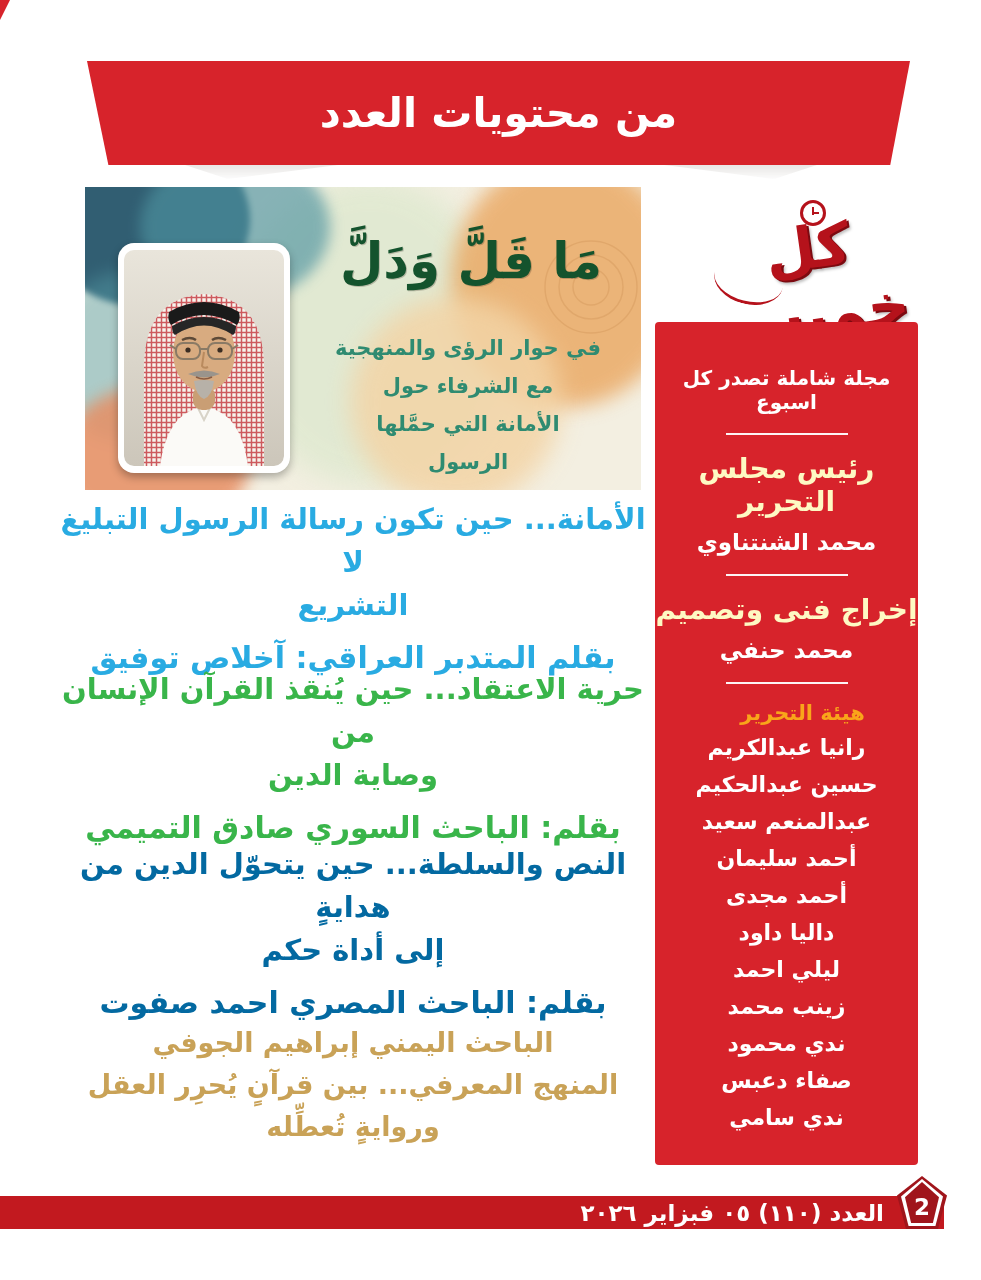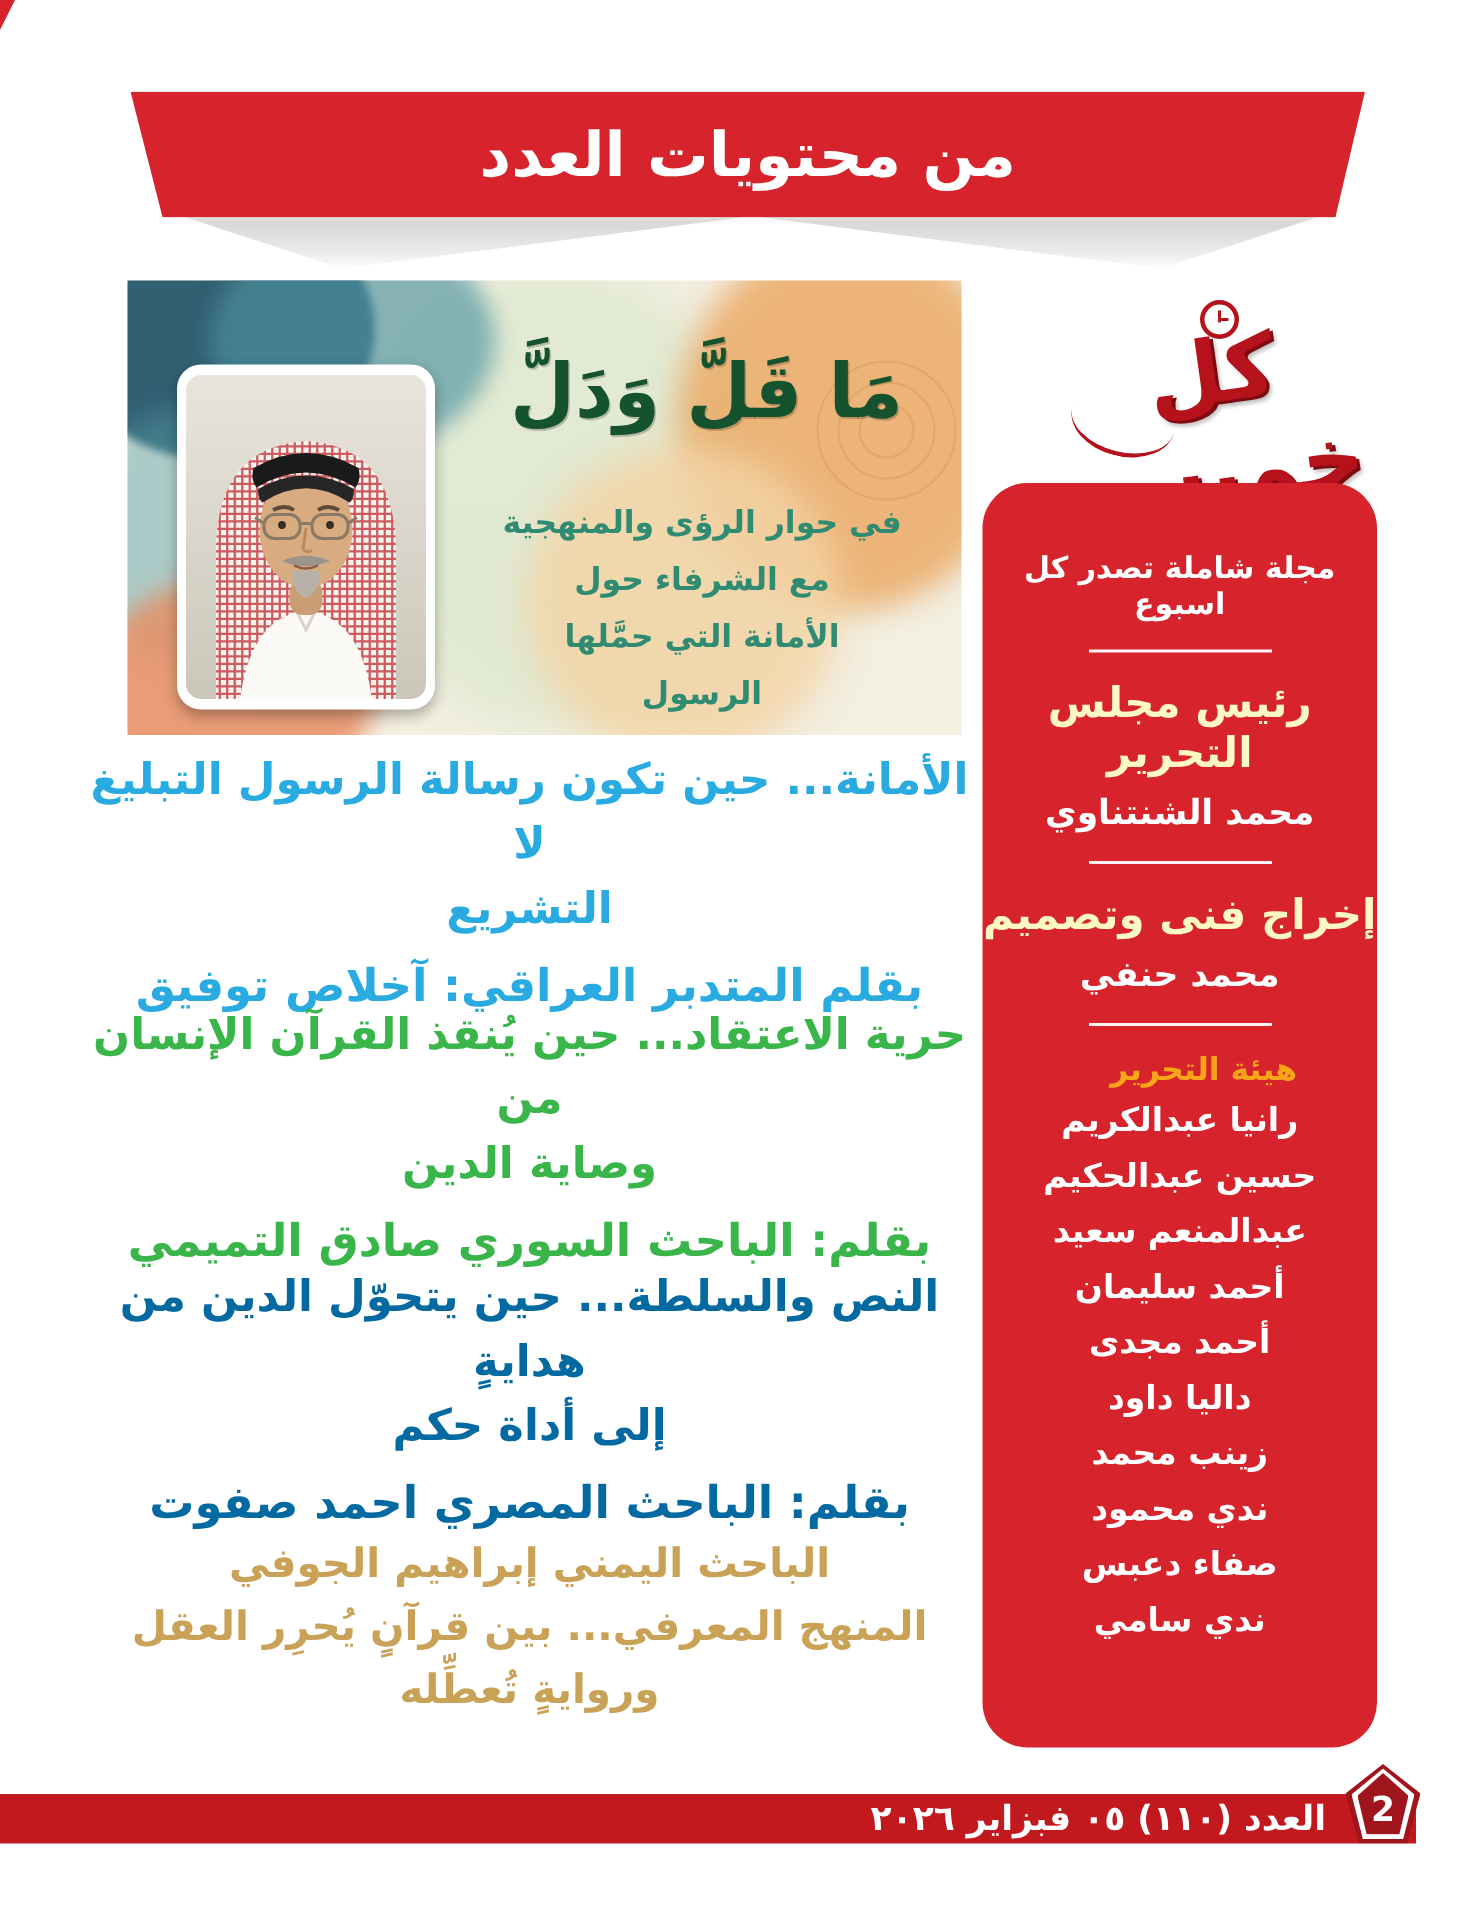--- a/index.html
+++ b/index.html
@@ -8,21 +8,21 @@
     position:relative; background:#ffffff; overflow:hidden;
     font-family:"DejaVu Sans", sans-serif;
   }
   .page { position:absolute; inset:0; }
 
   
   .corner-accent { position:absolute; left:0; top:0; width:10px; height:20px;
     background:#d7232b; clip-path:polygon(0 0,100% 0,0 100%); }
 
   
-  .banner { position:absolute; left:87px; top:61px; width:823px; height:84px;
+  .banner { position:absolute; left:87px; top:61px; width:823px; height:104px;
     background:#d7232b; clip-path:polygon(0 0,100% 0,97.6% 100%,2.6% 100%);
     display:flex; align-items:center; justify-content:center; z-index:3; }
   .banner-title { color:#fff; font-size:41px; font-weight:bold; direction:rtl; }
   .banner-shadow { position:absolute; top:143px; height:36px; opacity:.45;
     background:linear-gradient(#9e9a96,#d9d6d3 75%,transparent); filter:blur(4px); z-index:1; }
   .banner-shadow.left  { left:118px; width:392px; clip-path:polygon(0 0,100% 0,28% 100%); }
   .banner-shadow.right { left:492px; width:392px; clip-path:polygon(0 0,100% 0,72% 100%); }
 
   
   .montage { position:absolute; left:85px; top:187px; width:556px; height:303px;
@@ -71,21 +71,21 @@
   .article .by { font-size:30px; line-height:46px; margin-top:8px; }
   .a1 { top:498px; color:#29abe2; }
   .a2 { top:668px; color:#39b54a; }
   .a3 { top:843px; color:#0369a1; }
   .a4 { top:1022px; color:#c9a257; }
   .a4 .by { margin-top:0; font-size:27px; line-height:42px; }
   .a4 .t  { font-size:27px; line-height:42px; }
 
   
   .panel { position:absolute; left:655px; top:322px; width:263px; height:843px;
-    background:#d7232b; border-radius:30px; color:#fff;
+    background:#d7232b; border-radius:4px; color:#fff;
     direction:rtl; text-align:center; z-index:2; }
   .panel .tagline { padding-top:44px; font-size:20px; font-weight:bold; }
   .divider { width:122px; height:2px; background:#fff; margin:19px auto 17px; opacity:.95; }
   .role   { color:#fef9c3; font-size:28px; font-weight:bold; }
   .person { font-size:23px; font-weight:bold; margin-top:11px; }
   .board-title { color:#f9a51a; font-size:21px; font-weight:bold; margin-top:2px;padding-left:32px; }
   .board { margin-top:4px; }
   .board-name { font-size:22px; font-weight:bold; line-height:37px; }
 
   
@@ -219,20 +219,21 @@
         <div class="board-name">حسين عبدالحكيم</div>
 
         <div class="board-name">عبدالمنعم سعيد</div>
 
         <div class="board-name">أحمد سليمان</div>
 
         <div class="board-name">أحمد مجدى</div>
 
         <div class="board-name">داليا داود</div>
 
+        <div class="board-name">ليلي احمد</div>
 
         <div class="board-name">زينب محمد</div>
 
         <div class="board-name">ندي محمود</div>
 
         <div class="board-name">صفاء دعبس</div>
 
         <div class="board-name">ندي سامي</div>
       </div>
   </div>

